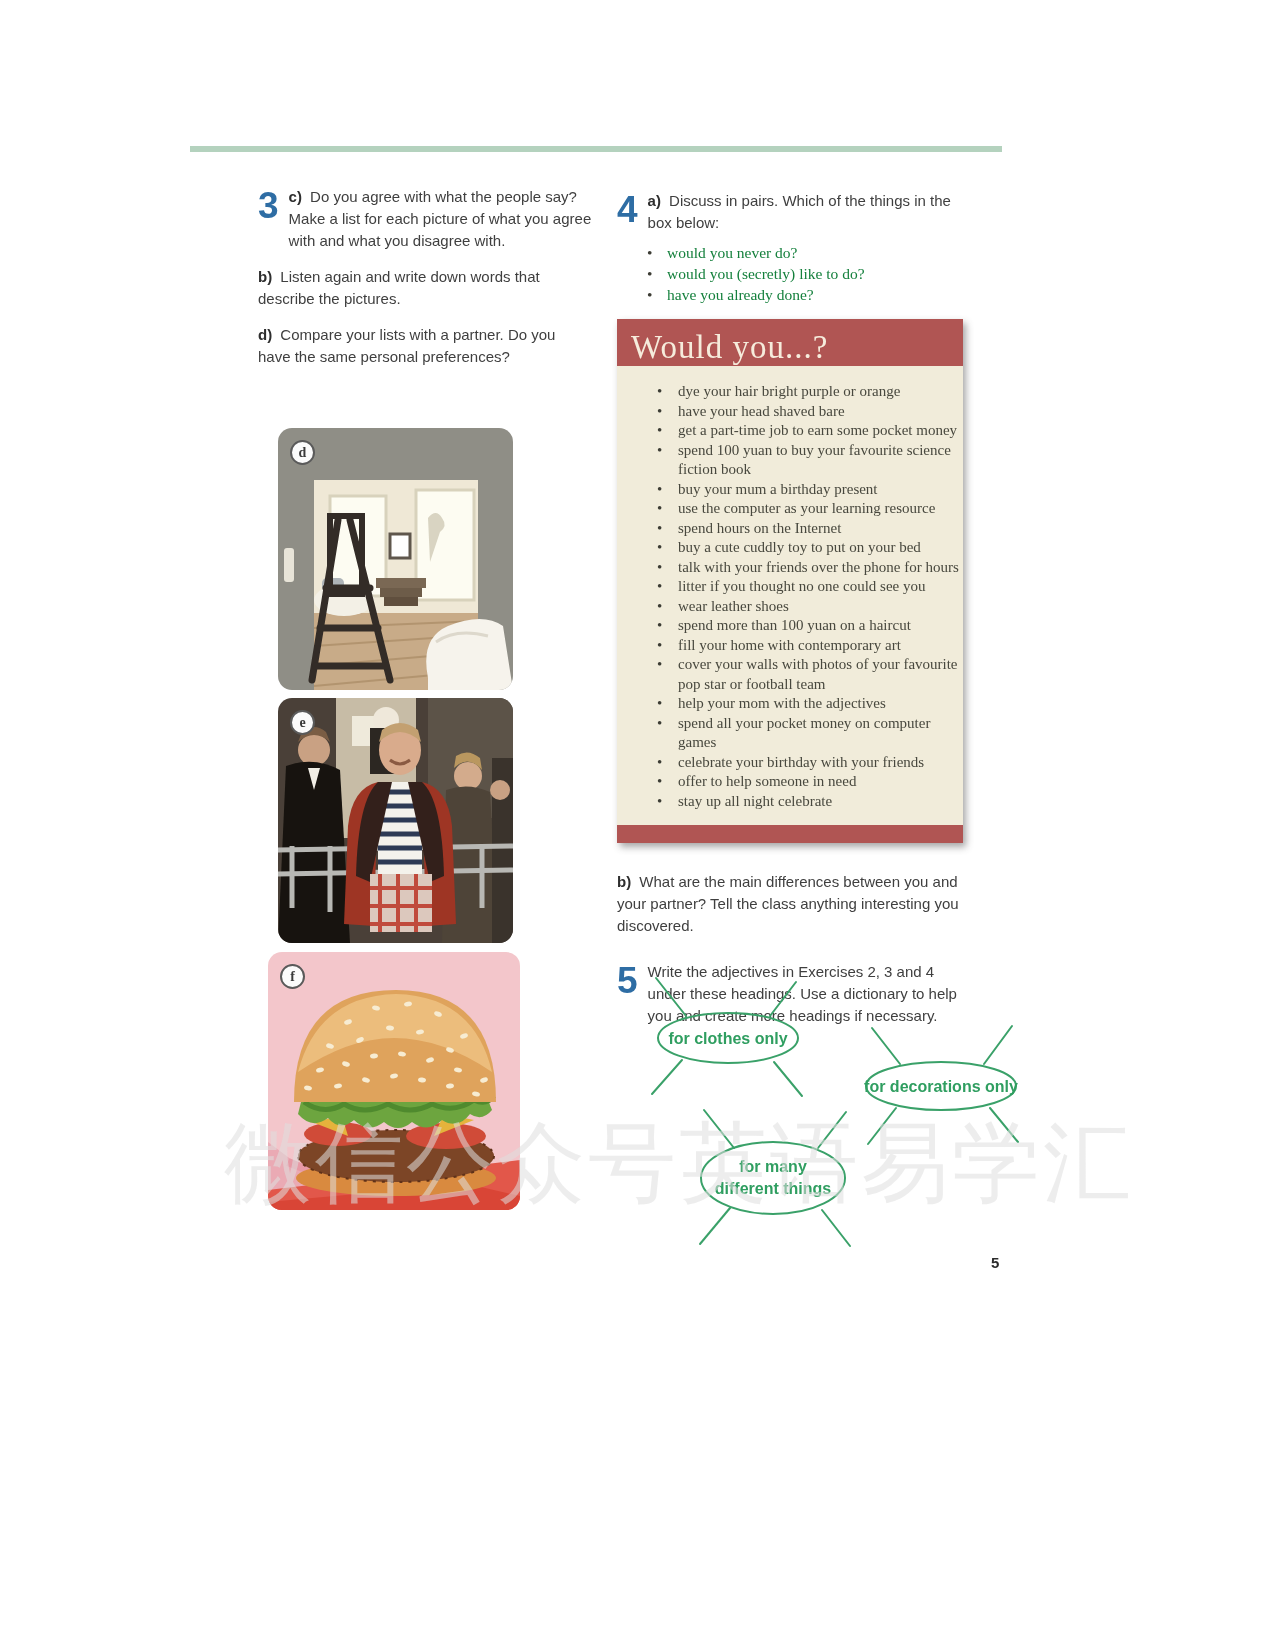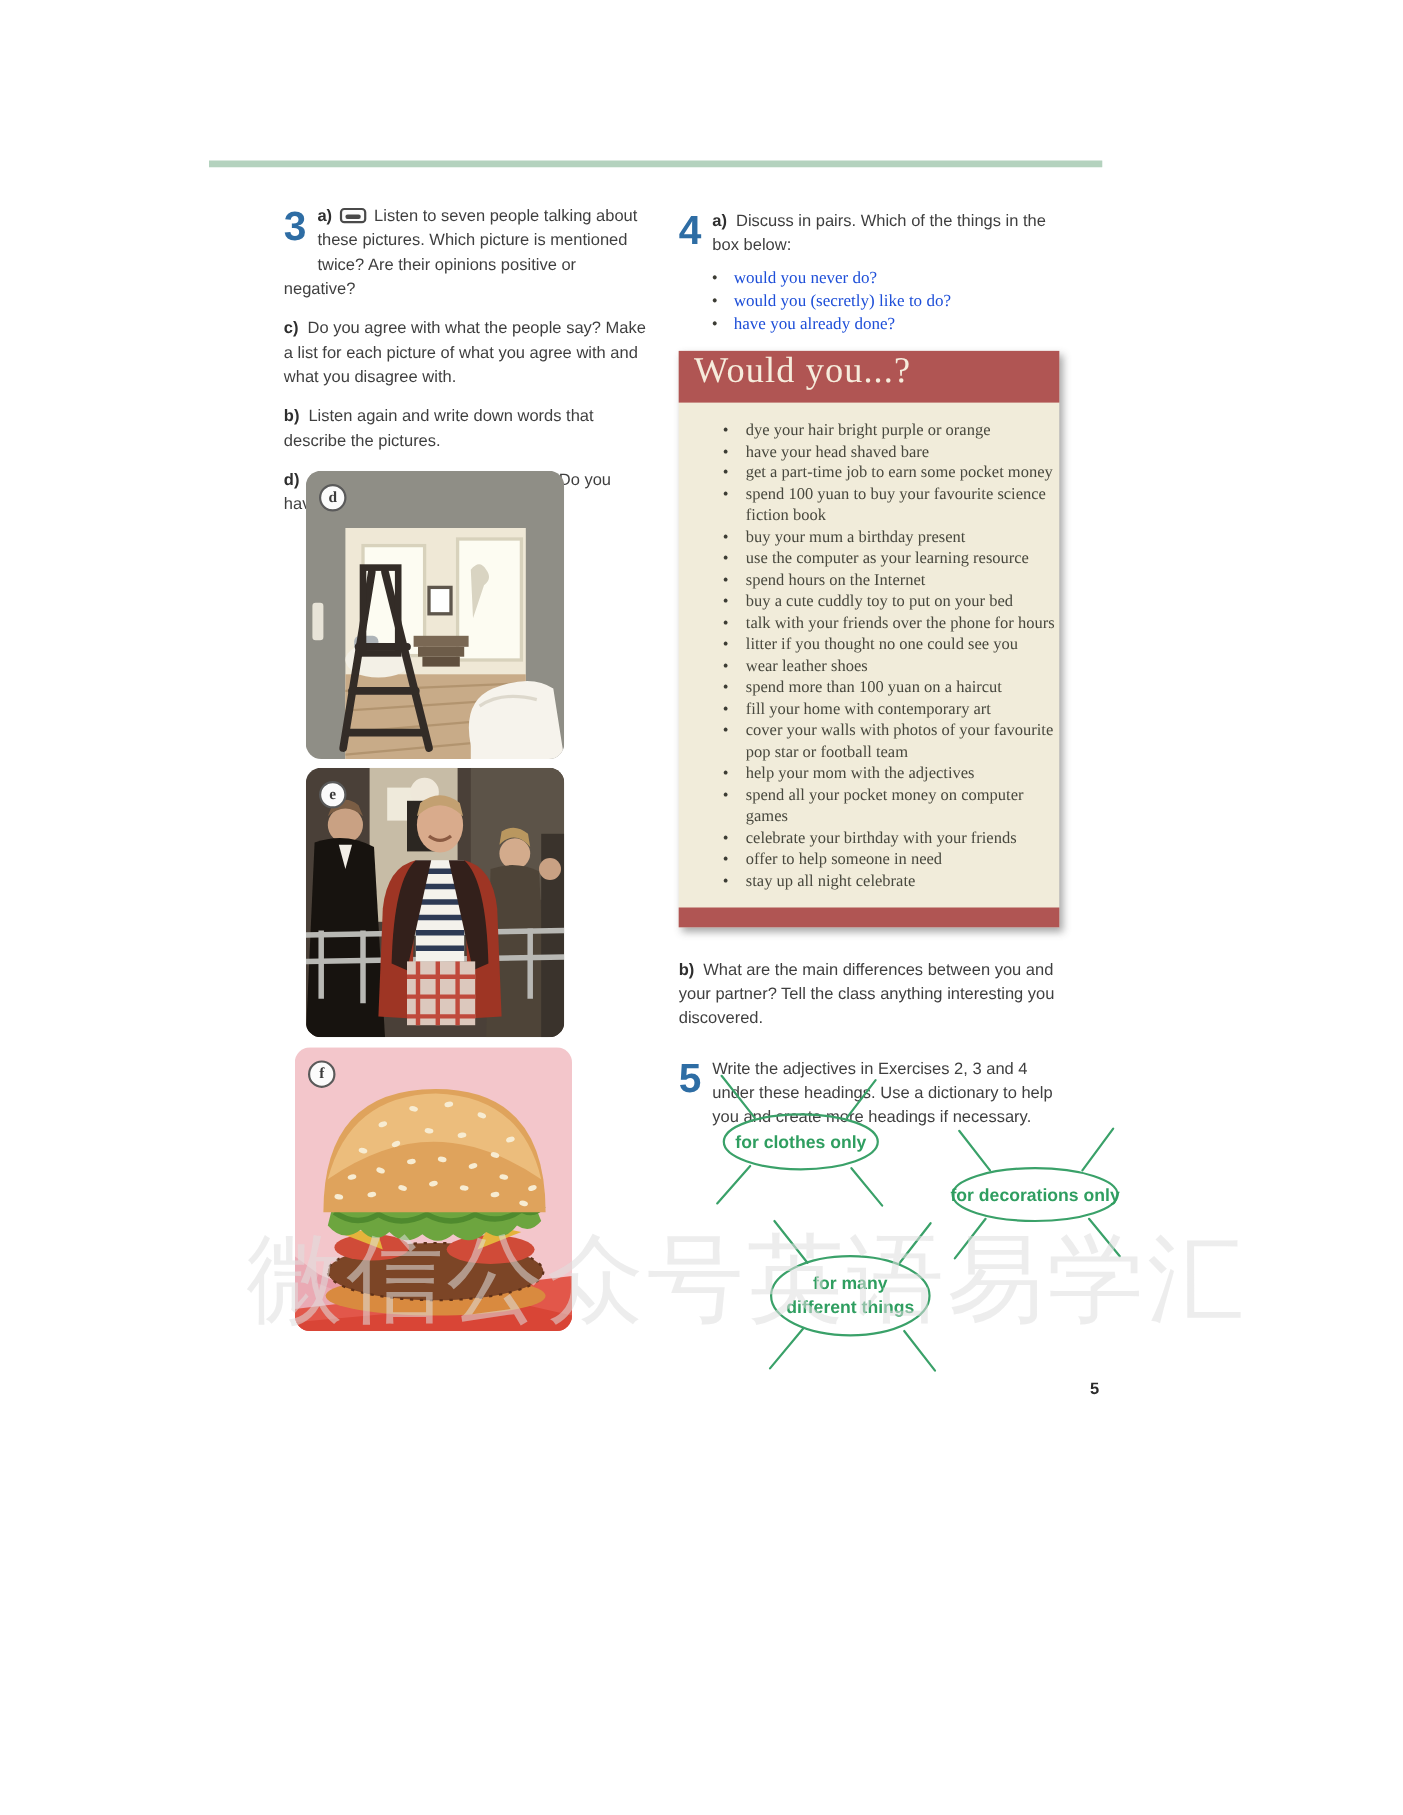--- a/index.html
+++ b/index.html
@@ -32,25 +32,25 @@
   .pic-label { position:absolute; left:12px; top:12px; width:25px; height:25px; border-radius:50%;
     background:#fbfbfb; border:2px solid #5a5a5a; color:#3a3a3a; font-size:14px; font-weight:bold;
     display:flex; align-items:center; justify-content:center; font-family:"Liberation Serif", serif; }
   #pic-d { left:278px; top:428px; width:235px; height:262px; }
   #pic-e { left:278px; top:698px; width:235px; height:245px; }
   #pic-f { left:268px; top:952px; width:252px; height:258px; }
 
   
   .q-list { list-style:none; margin:2px 0 14px 0; }
   .q-list li { position:relative; padding-left:50px; font-family:"Liberation Serif", serif;
-    font-size:15.5px; line-height:21px; color:#1d4ed8; }
+    font-size:15.5px; line-height:21px; color:#15803d; }
   .q-list li::before { content:"\2022"; position:absolute; left:30px; color:#3c3c34; }
 
   .wy-box { width:346px; background:#f1ecda; box-shadow:3px 4px 7px rgba(60,60,60,0.45); margin-bottom:28px; }
-  .wy-head { background:#b05553; height:47px; display:flex; align-items:flex-start; padding-left:14px; }
+  .wy-head { background:#b05553; height:47px; display:flex; align-items:flex-end; padding-left:14px; }
   .wy-title { font-family:"Liberation Serif", serif; font-size:33px; color:#f6ecdc; letter-spacing:1px; }
   .wy-body { padding:16px 0 14px 0; }
   .wy-list { list-style:none; }
   .wy-list li { position:relative; padding-left:61px; font-family:"Liberation Serif", serif;
     font-size:15px; line-height:19.5px; color:#48483e; }
   .wy-list li::before { content:"\2022"; position:absolute; left:40px; color:#3c3c34; }
   .wy-foot { background:#b05553; height:18px; }
 
   
   .oval-cluster { position:absolute; }
@@ -65,24 +65,20 @@
 </style>
 </head>
 <body>
 
 <div class="page">
   <div class="top-rule"></div>
 
   <div class="col-left">
     <div>
       <span class="ex-num">3</span>
-      <p class="para">
-        <b>a)</b><span class="cassette"></span>
-        <span>Listen to seven people talking about these pictures. Which picture is mentioned twice? Are their opinions positive or negative?</span>
-      </p>
       <p class="para">
         <b>c)</b>
         <span>Do you agree with what the people say? Make a list for each picture of what you agree with and what you disagree with.</span>
       </p>
       <p class="para" style="clear:left">
         <b>b)</b>
         <span>Listen again and write down words that describe the pictures.</span>
       </p>
       <p class="para">
         <b>d)</b>

